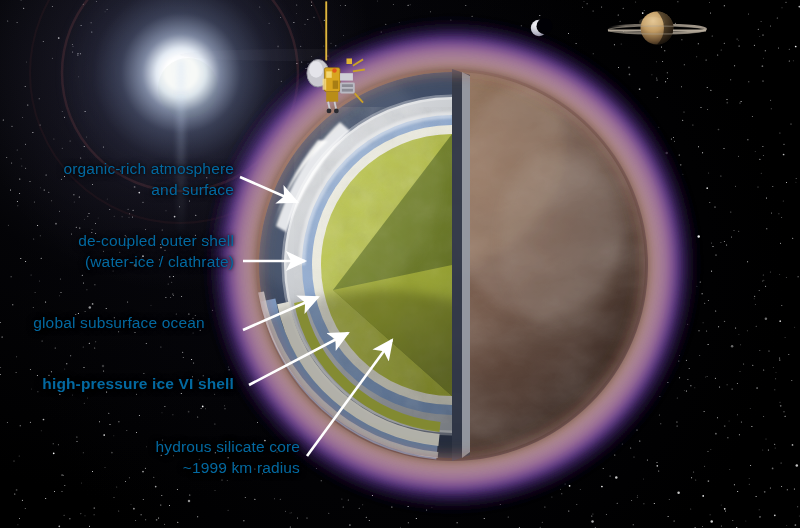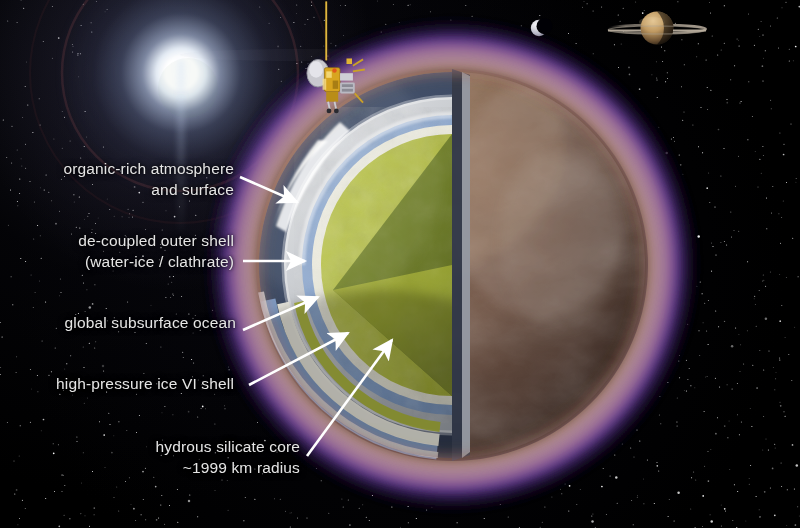--- a/index.html
+++ b/index.html
@@ -41,21 +41,21 @@
   }
   #sunray{
     position:absolute;left:178px;top:60px;width:6px;height:180px;
     background:linear-gradient(to bottom, rgba(210,225,255,.40), rgba(120,140,190,0));
     filter:blur(3px);
   }
 
   
   .label{
     position:absolute;
-    color:#e5e5e5;
+    color:#0369a1;
     font-size:15.5px;
     line-height:21px;
     letter-spacing:.15px;
     text-align:right;
     white-space:pre-line;
     text-shadow:0 0 3px rgba(0,0,0,.9), 0 0 7px rgba(0,0,0,.7);
   }
 
   
   .nosel{user-select:none;}
@@ -1139,19 +1139,19 @@
         <line x1="249" y1="385" x2="348" y2="333"></line>
         <line x1="307" y1="456" x2="392" y2="340"></line>
       </g>
   </svg>
 
   <div id="labels">
       <div class="label nosel" style="left: 18px; top: 158px; width: 216px;">organic-rich atmosphere
 and surface</div>
       <div class="label nosel" style="left: 18px; top: 230px; width: 216px;">de-coupled outer shell
 (water-ice / clathrate)</div>
-      <div class="label nosel" style="left: 14px; top: 312px; width: 222px;">global subsurface ocean</div>
-      <div class="label nosel" style="left: 10px; top: 373px; width: 224px;">high-pressure ice VI shell</div>
+      <div class="label nosel" style="left: 8px; top: 312px; width: 222px; text-align: center;">global subsurface ocean</div>
+      <div class="label nosel" style="left: 10px; top: 373px; width: 224px; font-weight: bold;">high-pressure ice VI shell</div>
       <div class="label nosel" style="left: 105px; top: 436px; width: 195px;">hydrous silicate core
 ~1999 km radius</div>
     </div>
 
 </div>
 
 </body></html>

